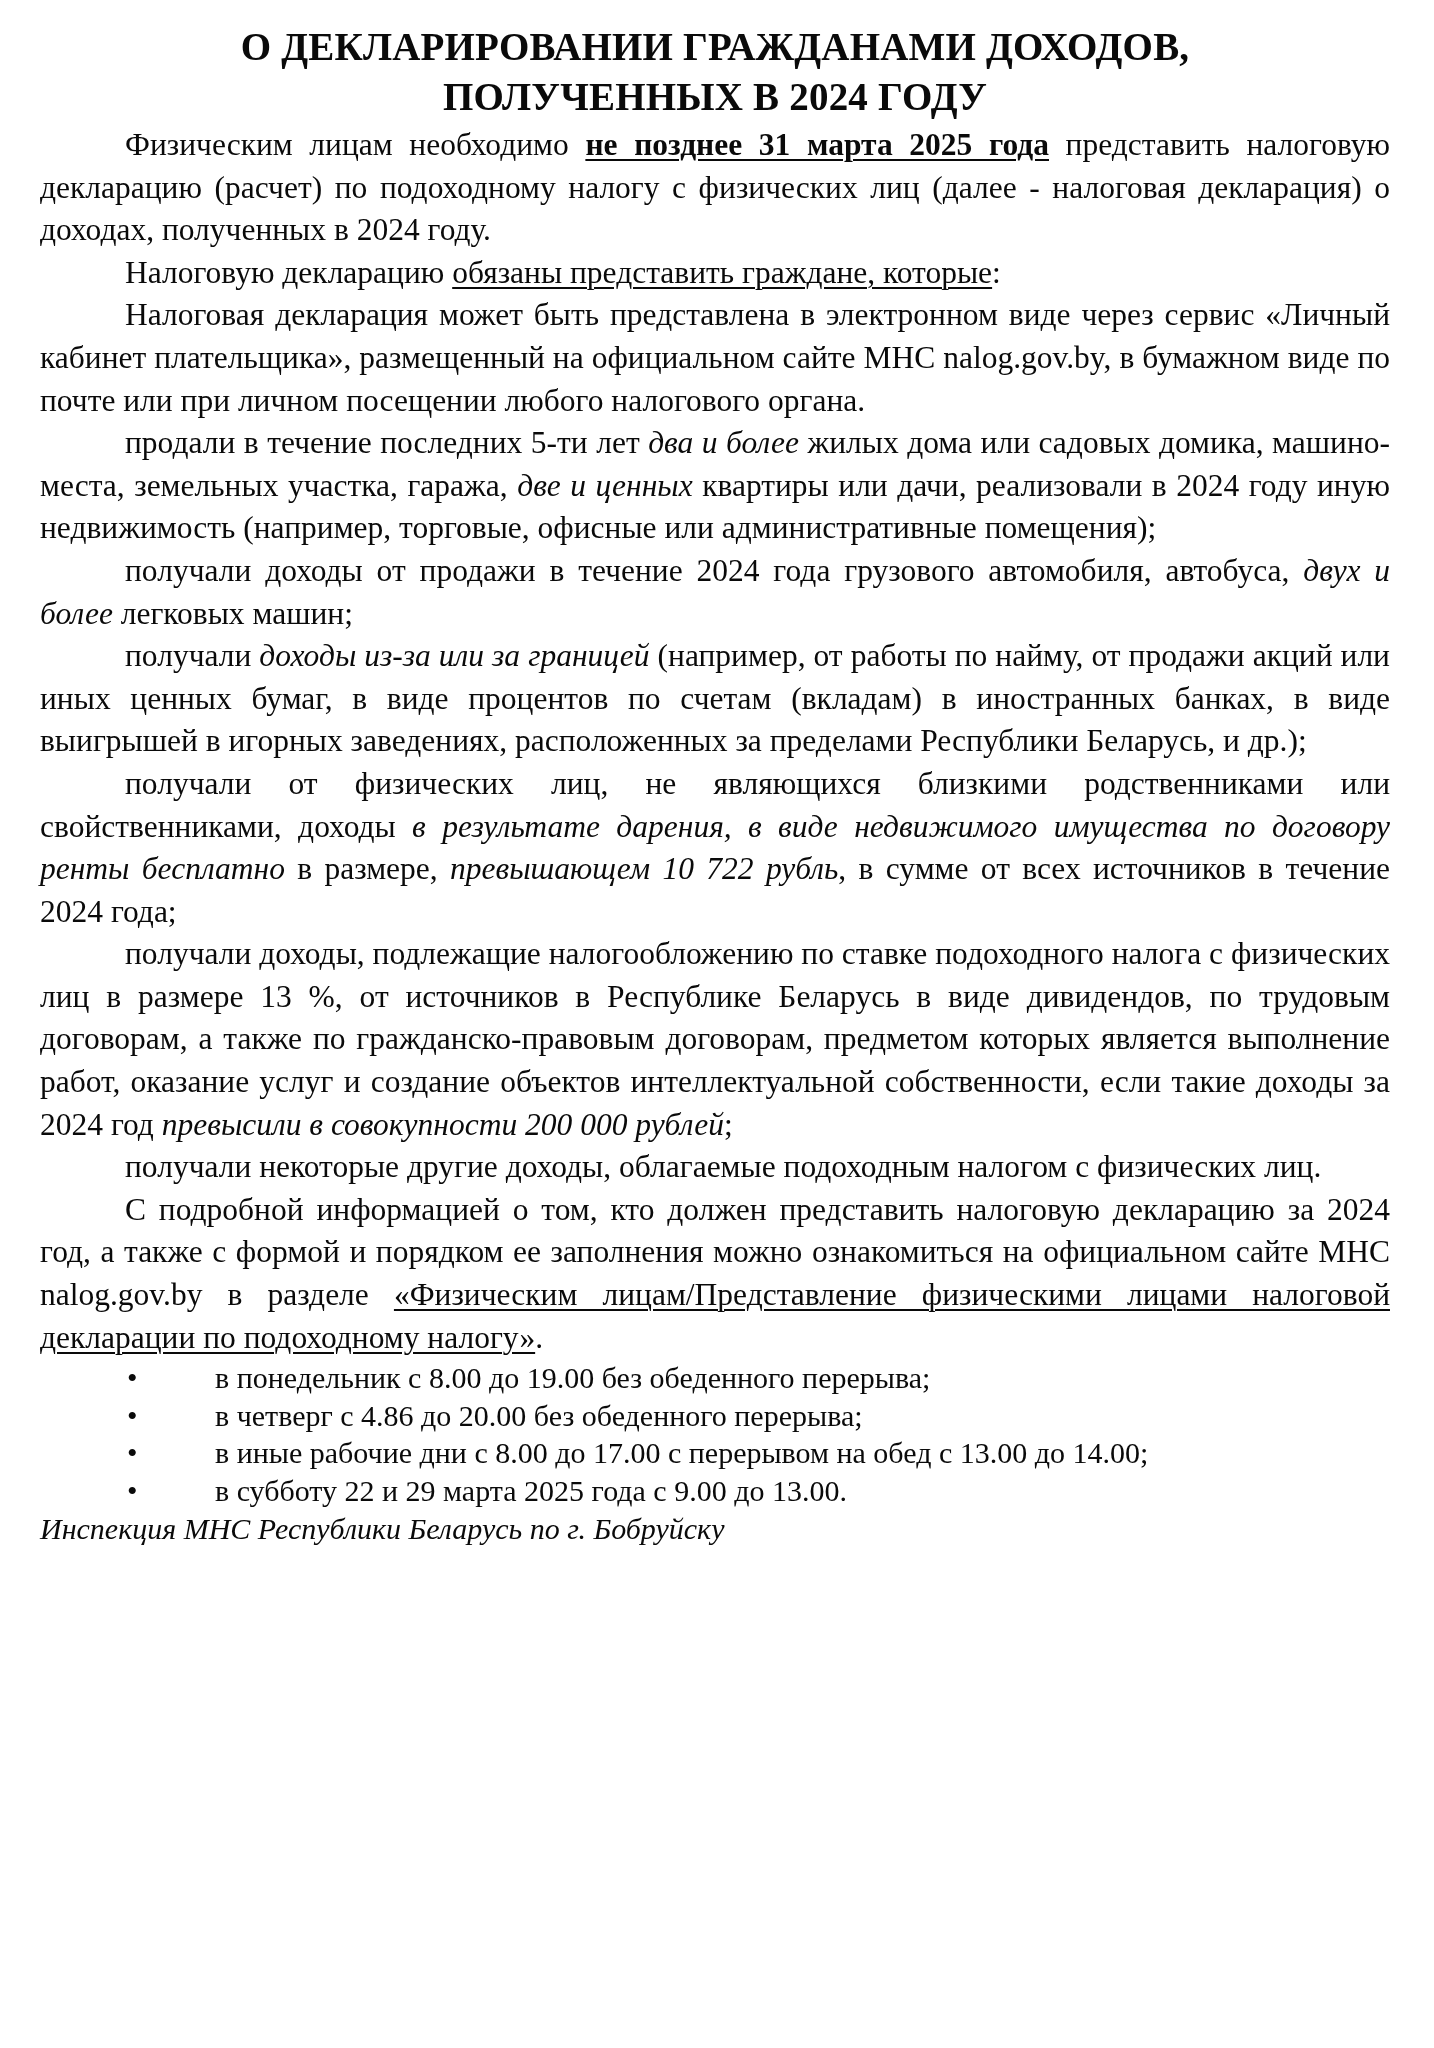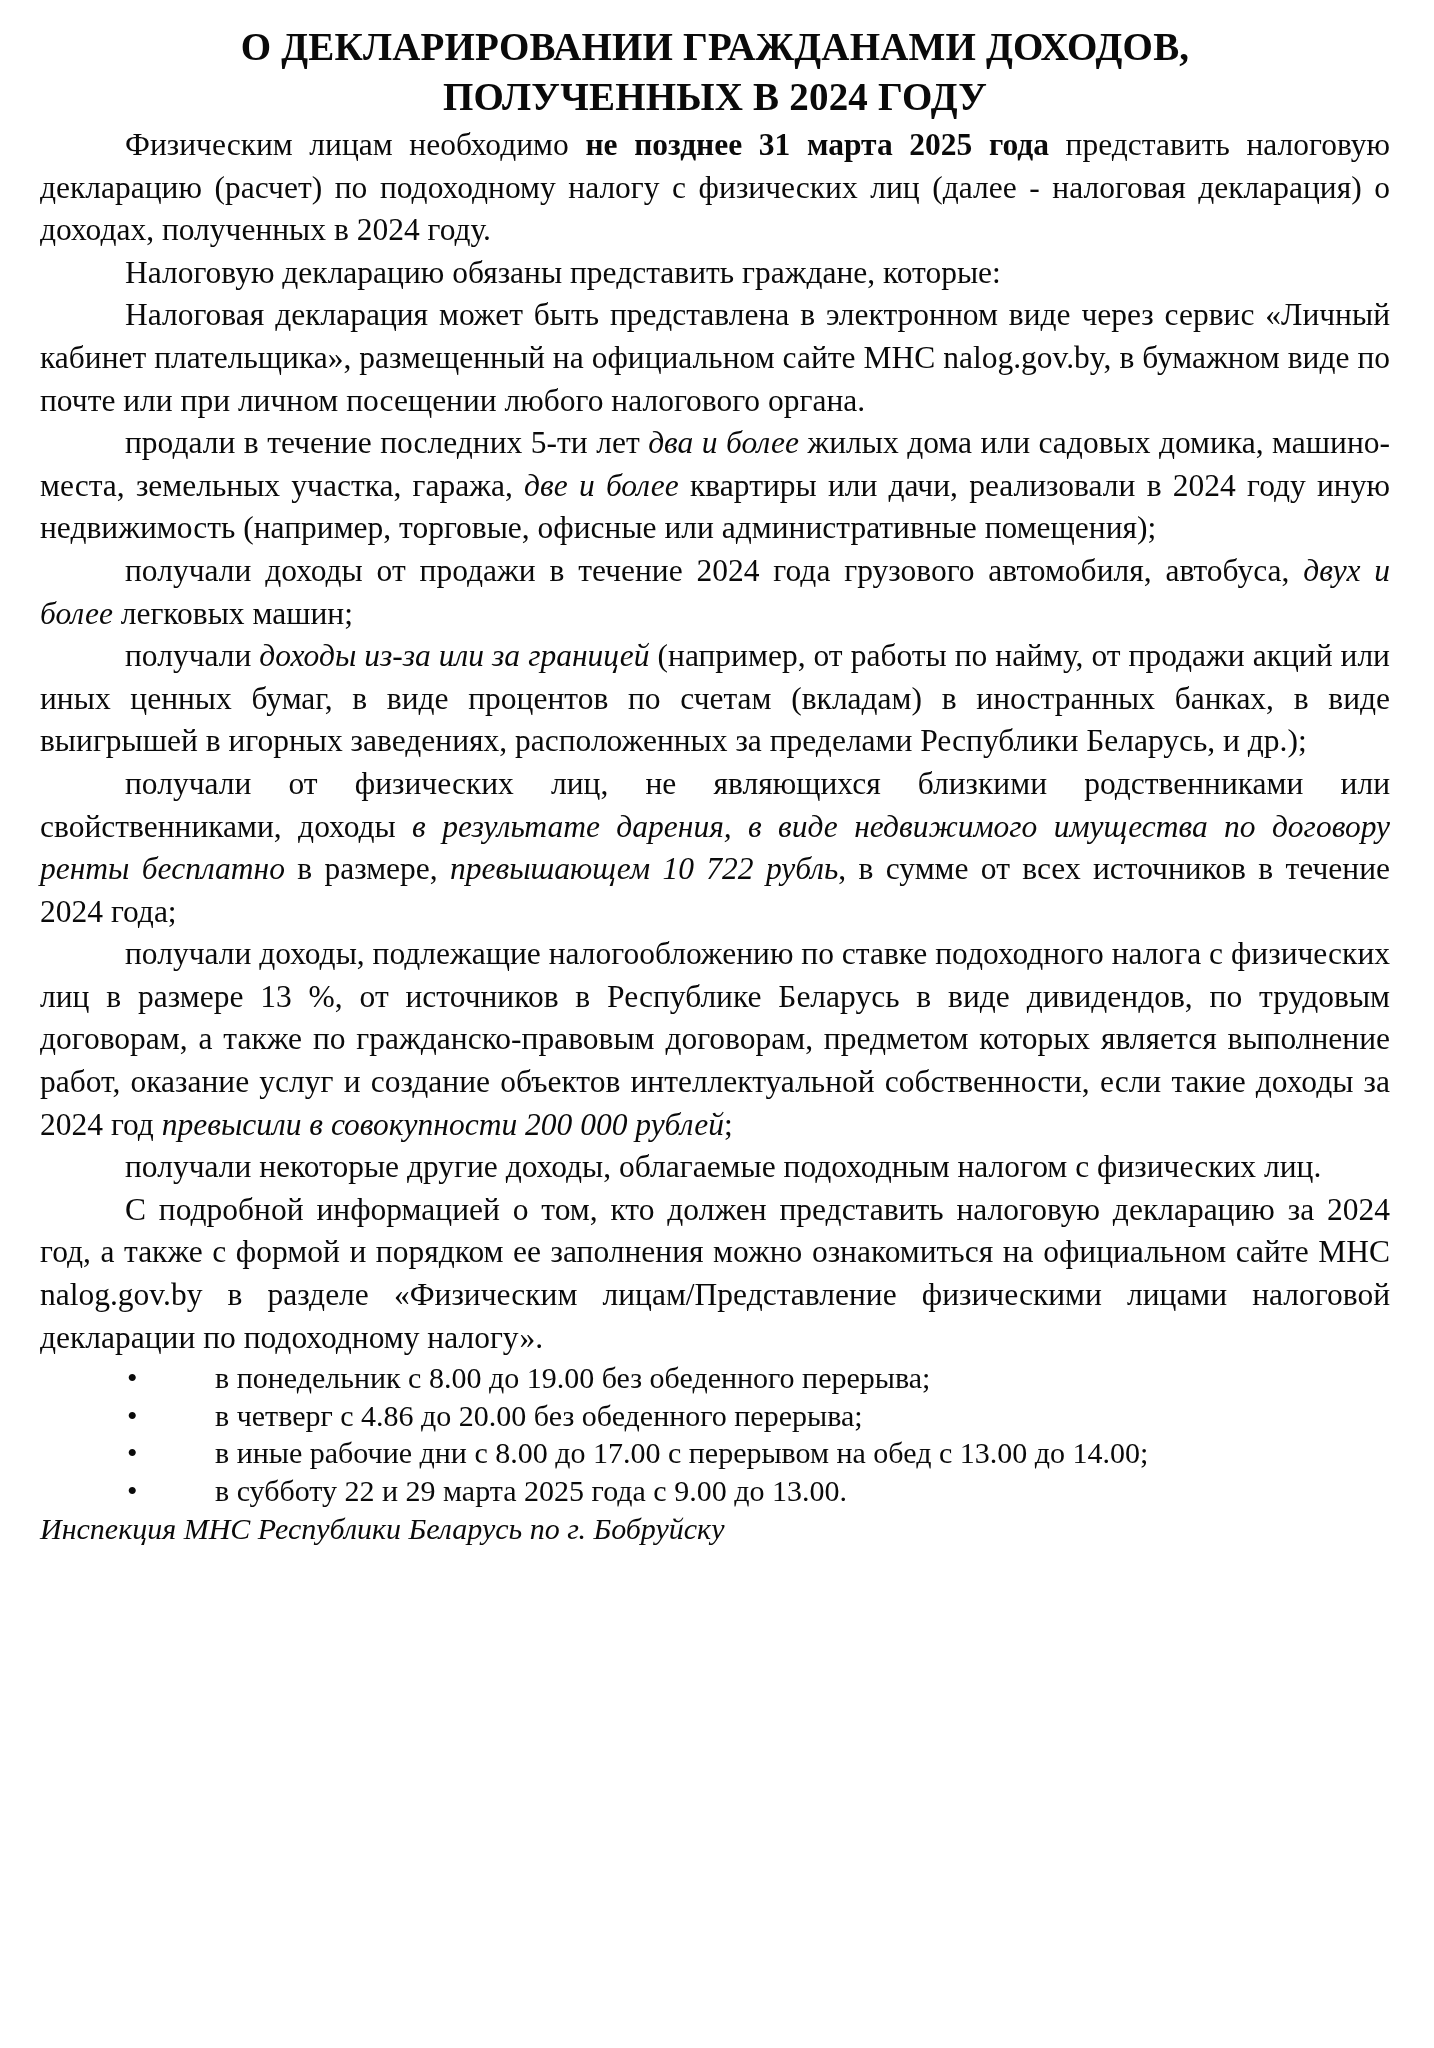--- a/index.html
+++ b/index.html
@@ -10,21 +10,21 @@
     }
     .page { position: relative; width: 1434px; height: 1784px; box-sizing: border-box; padding: 22px 44px 0 40px; }
     .title {
       text-align: center; font-weight: bold; font-size: 39px; line-height: 50px;
       margin: 0 0 2px 0; letter-spacing: 0.2px;
     }
     .body { font-size: 31.5px; line-height: 42.6px; text-align: justify; }
     .p { margin: 0; text-indent: 85px; }
     .b { font-weight: bold; }
     .i { font-style: italic; }
-    .u { text-underline-offset: 4px; text-decoration-thickness: 2px; }
+    .u { text-decoration: underline; text-underline-offset: 4px; text-decoration-thickness: 2px; }
     .small { font-size: 30px; line-height: 37.5px; }
     ul.sched { list-style: none; margin: 0; padding: 0; }
     ul.sched li { position: relative; padding-left: 175px; text-indent: 0; text-align: left; }
     ul.sched li .bullet { position: absolute; left: 87px; top: 0; }
     .sign { text-align: left; font-style: italic; font-size: 30px; line-height: 40px; margin: 0; }
   </style>
 </head>
 <body>
 
 <div class="page">
@@ -33,21 +33,21 @@
     <span>ПОЛУЧЕННЫХ В 2024 ГОДУ</span>
   </h1>
 
   <div class="body">
     <p class="p"><span>Физическим лицам необходимо </span><span class="b u">не позднее 31 марта 2025 года</span><span> представить налоговую декларацию (расчет) по подоходному налогу с физических лиц (далее - налоговая декларация) о доходах, полученных в 2024 году.</span></p>
 
     <p class="p"><span>Налоговую декларацию </span><span class="u">обязаны представить граждане, которые</span><span>:</span></p>
 
     <p class="p">Налоговая декларация может быть представлена в электронном виде через сервис «Личный кабинет плательщика», размещенный на официальном сайте МНС nalog.gov.by, в бумажном виде по почте или при личном посещении любого налогового органа.</p>
 
-    <p class="p"><span>продали в течение последних 5-ти лет </span><span class="i">два и более</span><span> жилых дома или садовых домика, машино-места, земельных участка, гаража, </span><span class="i">две и более</span><span> квартиры или дачи, реализовали в 2024 году иную недвижимость (например, торговые, офисные или административные помещения);</span></p>
+    <p class="p"><span>продали в течение последних 5-ти лет </span><span class="i">два и более</span><span> жилых дома или садовых домика, машино-места, земельных участка, гаража, </span><span class="i">две и ценных</span><span> квартиры или дачи, реализовали в 2024 году иную недвижимость (например, торговые, офисные или административные помещения);</span></p>
 
     <p class="p"><span>получали доходы от продажи в течение 2024 года грузового автомобиля, автобуса, </span><span class="i">двух и более</span><span> легковых машин;</span></p>
 
     <p class="p"><span>получали </span><span class="i">доходы из-за или за границей</span><span> (например, от работы по найму, от продажи акций или иных ценных бумаг, в виде процентов по счетам (вкладам) в иностранных банках, в виде выигрышей в игорных заведениях, расположенных за пределами Республики Беларусь, и др.);</span></p>
 
     <p class="p"><span>получали от физических лиц, не являющихся близкими родственниками или свойственниками, доходы </span><span class="i">в результате дарения, в виде недвижимого имущества по договору ренты бесплатно</span><span> в размере, </span><span class="i">превышающем 10 722 рубль</span><span>, в сумме от всех источников в течение 2024 года;</span></p>
 
     <p class="p"><span>получали доходы, подлежащие налогообложению по ставке подоходного налога с физических лиц в размере 13 %, от источников в Республике Беларусь в виде дивидендов, по трудовым договорам, а также по гражданско-правовым договорам, предметом которых является выполнение работ, оказание услуг и создание объектов интеллектуальной собственности, если такие доходы за 2024 год </span><span class="i">превысили в совокупности 200 000 рублей</span><span>;</span></p>
 
     <p class="p">получали некоторые другие доходы, облагаемые подоходным налогом с физических лиц.</p>

